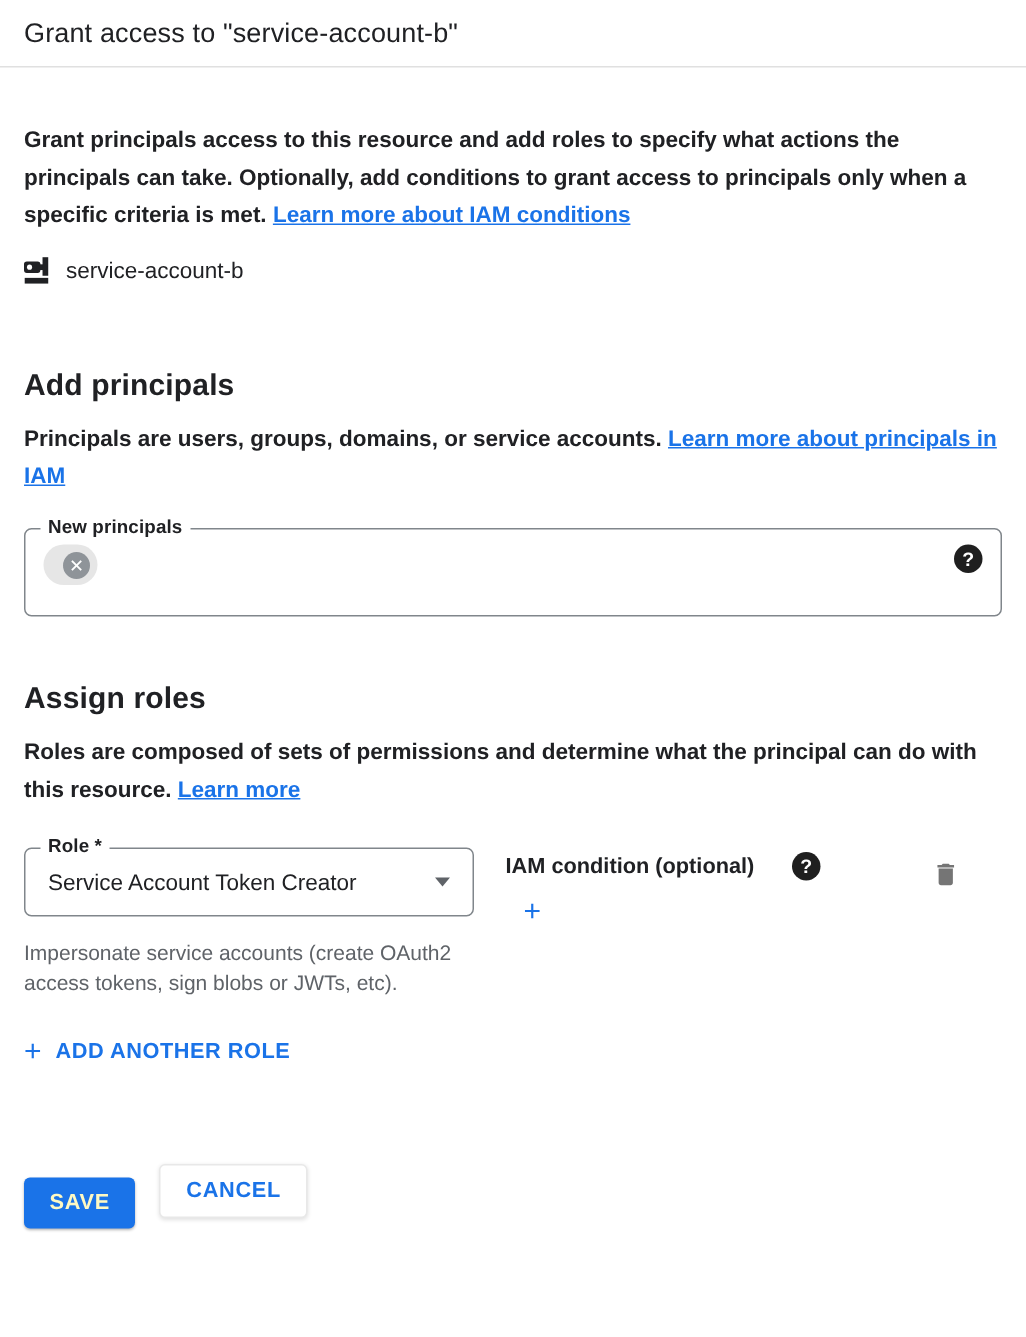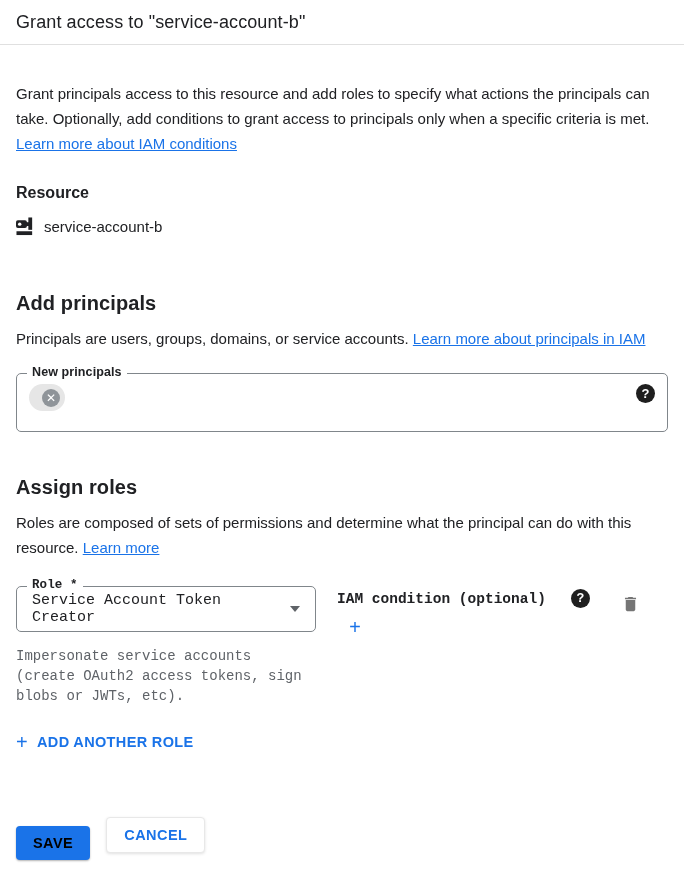--- a/index.html
+++ b/index.html
@@ -6,21 +6,21 @@
   html, body { width: 684px; height: 891px; background: #ffffff; overflow: hidden; }
   body { font-family: "Liberation Sans", "DejaVu Sans", sans-serif; color: #202124; }
 
   .dialog { width: 684px; height: 891px; background: #fff; }
 
   .dlg-header { height: 45px; display: flex; align-items: center; padding: 0 16px; border-bottom: 1px solid #e0e0e0; }
   .dlg-title { font-size: 18px; font-weight: 400; color: #202124; letter-spacing: .1px; }
 
   .content { padding: 0 16px; }
 
-  p.body-text { font-size: 15px; line-height: 25px; color: #202124; max-width: 650px; }
+  p.body-text { font-size: 15px; line-height: 25px; color: #202124; max-width: 650px; font-weight: bold; }
   .intro { margin-top: 36px; }
 
   a.link { color: #1a73e8; text-decoration: underline; cursor: pointer; }
 
   h2.section-sm { margin-top: 28px; font-size: 16px; font-weight: 700; color: #202124; }
   h2.section-lg { font-size: 20px; font-weight: 700; color: #202124; letter-spacing: .1px; }
   .mt-principals { margin-top: 56px; }
   .mt-roles { margin-top: 44px; }
   .after-heading { margin-top: 11px; }
 
@@ -37,21 +37,21 @@
   .chip { display: inline-flex; align-items: center; gap: 7px; background: #e6e6e6; border-radius: 14px;
           height: 27px; padding: 0 5px 0 13px; font-size: 14.5px; color: #3c4043; }
   .chip-x { width: 18px; height: 18px; border-radius: 50%; background: #8f9499; color: #fff;
             display: inline-flex; align-items: center; justify-content: center;
             font-size: 12px; font-weight: 700; cursor: pointer; line-height: 1; }
 
   .help-badge { width: 19px; height: 19px; border-radius: 50%; background: #1f1f1f; color: #fff;
                 display: inline-flex; align-items: center; justify-content: center;
                 font-size: 13px; font-weight: 700; cursor: pointer; flex: 0 0 auto; }
 
-  .role-row { margin-top: 26px; display: flex; align-items: flex-start; font-family: Liberation Mono, monospace; }
+  .role-row { margin-top: 26px; display: flex; align-items: flex-start; }
   .role-col { width: 300px; }
   .role-select { position: relative; height: 46px; border: 1px solid #80868b; border-radius: 5px;
                  display: flex; align-items: center; justify-content: space-between;
                  padding: 0 15px; cursor: pointer; margin-top: 0; }
   .role-value { font-size: 15px; color: #202124; }
   .dd-arrow { width: 0; height: 0; border-left: 5px solid transparent; border-right: 5px solid transparent;
               border-top: 6px solid #5f6368; }
   .role-helper { margin-top: 14px; font-size: 14px; line-height: 20px; color: #5f6368; max-width: 286px; }
 
   .cond-col { margin-left: 21px; padding-top: 3px; }
@@ -63,37 +63,36 @@
   .cond-add { margin-top: 11px; margin-left: 12px; }
 
   .trash-col { margin-left: auto; padding-top: 8px; padding-right: 28px; }
   .icon-btn { background: none; border: none; cursor: pointer; padding: 0; }
 
   .add-role { margin-top: 26px; }
 
   .footer { margin-top: 57px; display: flex; align-items: center; gap: 16px; }
   .btn { font-family: inherit; font-size: 14.5px; font-weight: 600; letter-spacing: .45px;
          border-radius: 4px; padding: 9px 17px; cursor: pointer; }
-  .btn-primary { background: #1a73e8; color: #000000; border: none; box-shadow: 0 1px 2px rgba(0,0,0,.3); margin-top: 16px; }
+  .btn-primary { background: #1a73e8; color: #fef9c3; border: none; box-shadow: 0 1px 2px rgba(0,0,0,.3); margin-top: 16px; }
   .btn-secondary { background: #fff; color: #1a73e8; border: 1px solid #e8e8e8; box-shadow: 0 1px 3px rgba(0,0,0,.12); }
 </style>
 </head>
 <body>
 
 <div class="dialog">
 
   <div class="dlg-header">
     <div class="dlg-title">Grant access to "service-account-b"</div>
   </div>
 
   <div class="content">
 
     <p class="body-text intro"><span>Grant principals access to this resource and add roles to specify what actions the principals can take. Optionally, add conditions to grant access to principals only when a specific criteria is met. </span><a class="link">Learn more about IAM conditions</a></p>
 
-    <h2 class="section-sm">Resource</h2>
 
     <div class="resource-row">
       <span>
         <svg width="19" height="19" viewBox="0 0 20 20">
           <g fill="#202124">
             <rect x="0" y="3.5" width="11.5" height="8" rx="2"></rect>
             <rect x="9" y="5.5" width="5.5" height="4"></rect>
             <rect x="13" y="0.5" width="4" height="13"></rect>
             <rect x="0.5" y="15" width="16.5" height="4"></rect>
           </g>

